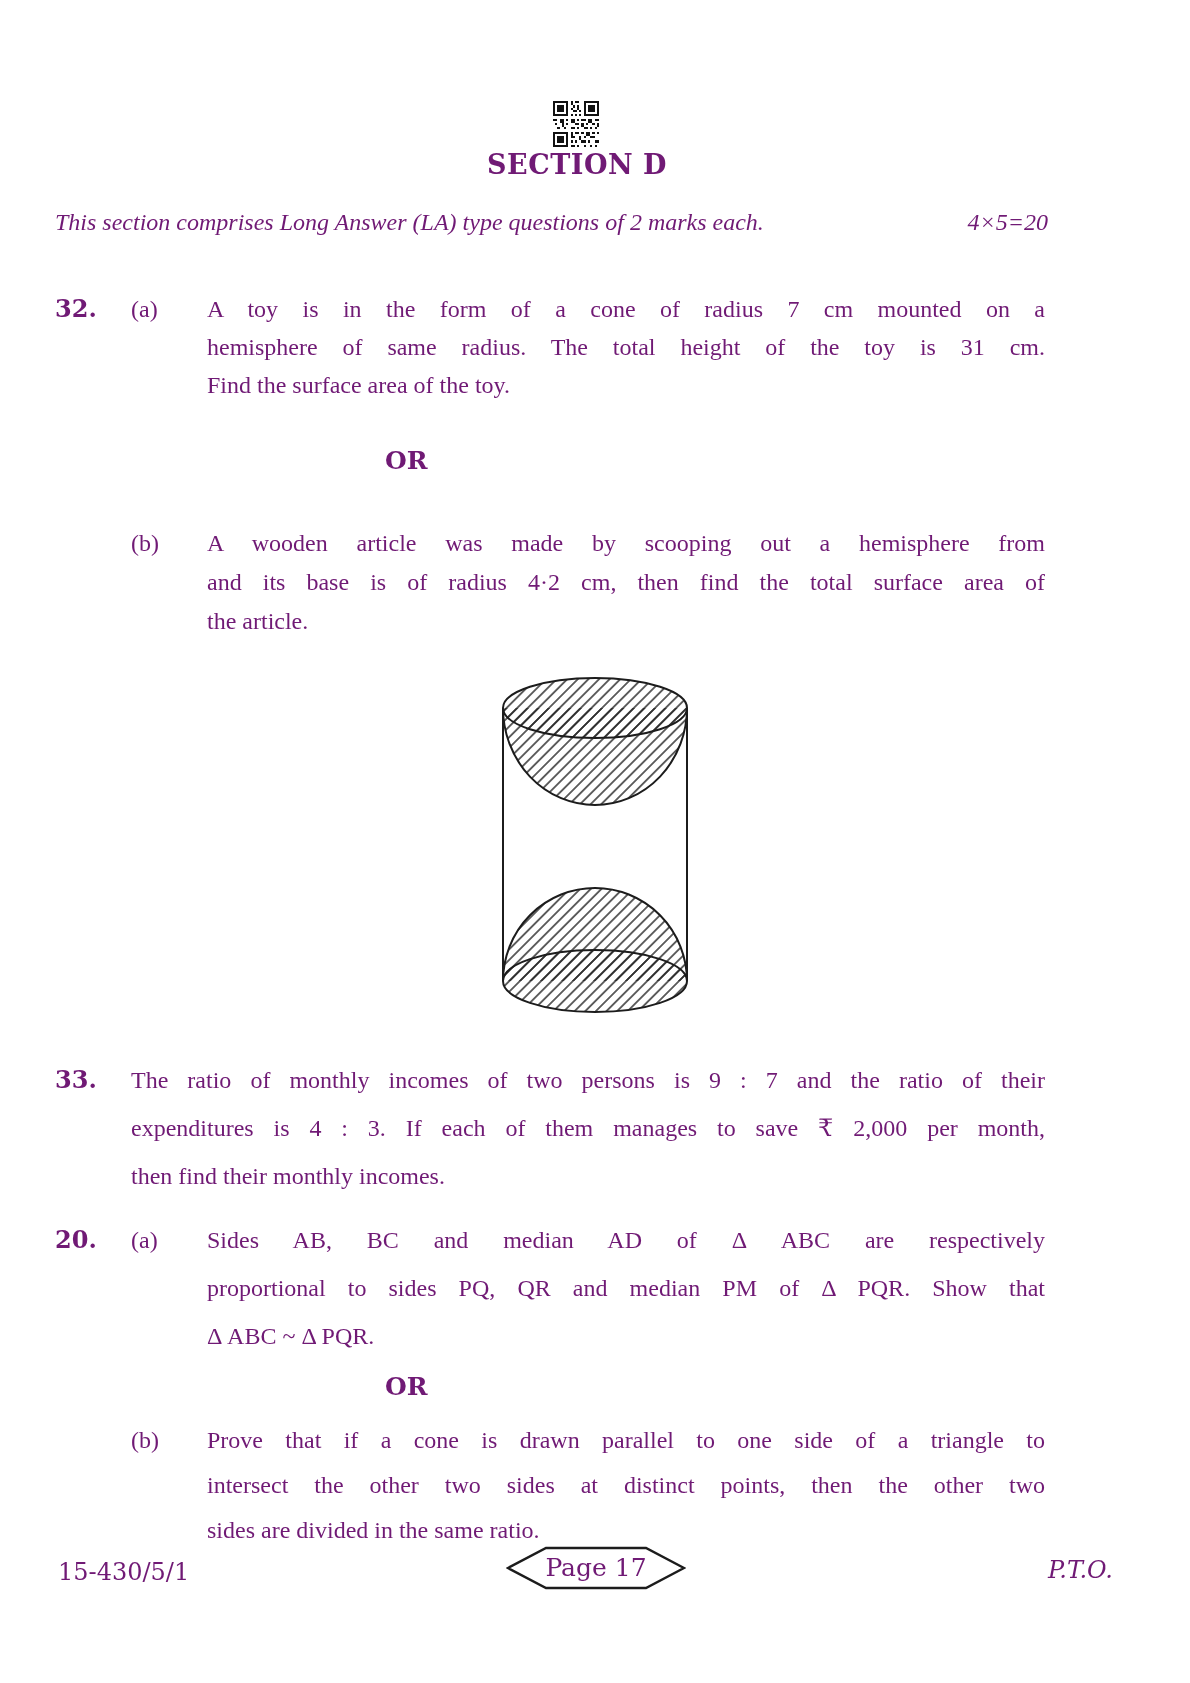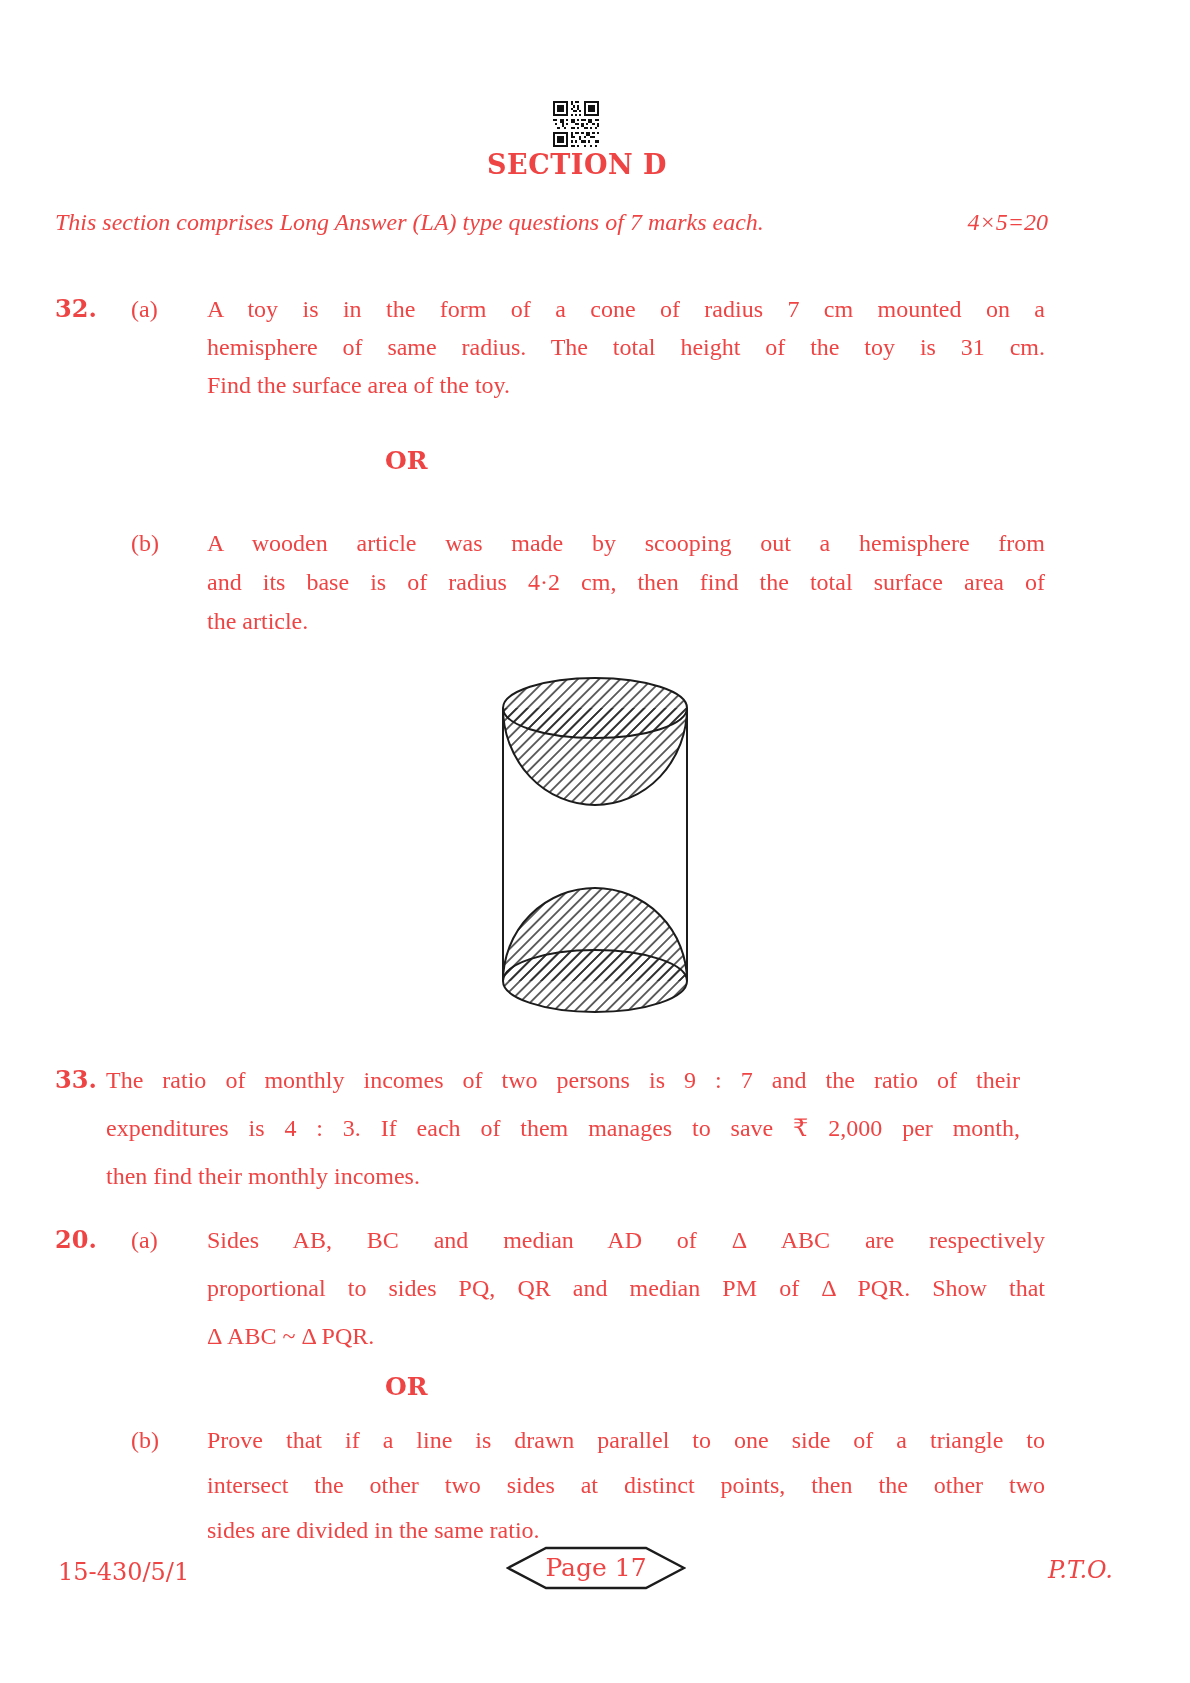--- a/index.html
+++ b/index.html
@@ -1,18 +1,18 @@
 <!DOCTYPE html>
 <html><head>
 <meta charset="utf-8">
 <style>
   html,body{margin:0;padding:0;background:#e8e8e8;}
   .page{
     position:relative;width:1190px;height:1683px;margin:0 auto;background:#ffffff;
-    color:#ef4444;font-family:"Liberation Serif","DejaVu Serif",serif;overflow:hidden;
+    color:#701a75;font-family:"Liberation Serif","DejaVu Serif",serif;overflow:hidden;
   }
   .abs{position:absolute;}
   
   .section-title{
     left:0;top:149px;width:1154px;text-align:center;
     font-family:"DejaVu Serif","Liberation Serif",serif;
     font-weight:bold;font-size:27px;letter-spacing:0.5px;
   }
   .instruction-row{
     left:55px;top:209px;width:993px;display:flex;justify-content:space-between;
@@ -20,21 +20,21 @@
   }
   
   .qrow{left:55px;width:993px;}
   .lh38{line-height:38px;} .lh39{line-height:39px;} .lh48{line-height:48px;} .lh45{line-height:45px;}
   .qnum{
     position:absolute;left:0;top:0;
     font-family:"DejaVu Serif","Liberation Serif",serif;font-weight:bold;font-size:24px;
   }
   .plabel{position:absolute;left:76px;top:0;font-size:24px;}
   .ptext{margin-left:152px;width:838px;font-size:24px;}
-  .ptext-wide{margin-left:51px;width:914px;font-size:24px;}
+  .ptext-wide{margin-left:76px;width:914px;font-size:24px;}
   .ln{display:block;text-align:justify;text-align-last:justify;}
   .ln.last{text-align-last:left;}
   .or-sep{
     left:385px;font-family:"DejaVu Serif","Liberation Serif",serif;
     font-weight:bold;font-size:25px;
   }
   
   .footer-code{left:58px;top:1558px;font-family:"DejaVu Serif",serif;font-size:24px;}
   .footer-pto{left:1048px;top:1556px;font-family:"DejaVu Serif",serif;font-style:italic;font-size:24px;}
   .page-badge{left:506px;top:1545px;width:180px;height:48px;}
@@ -66,21 +66,21 @@
           <rect x="16" y="2" width="3" height="3"></rect>
           <rect x="2" y="16" width="3" height="3"></rect>
         <path d="M8,0h1v2h-1z M10,0h2v1h-2z M9,2h1v1h-1z M11,2h1v2h-1z M8,3h1v1h-1z M9,4h2v1h-2z M12,4h1v1h-1z M8,6h1v1h-1z M10,6h1v1h-1z M12,6h1v1h-1z M0,8h2v1h-2z M3,8h2v2h-2z M6,8h1v1h-1z M8,8h2v2h-2z M11,8h1v1h-1z M13,8h2v1h-2z M16,8h2v2h-2z M19,8h2v1h-2z M1,10h1v1h-1z M4,10h1v2h-1z M6,10h1v1h-1z M10,10h2v1h-2z M13,10h1v2h-1z M15,10h1v1h-1z M18,10h1v1h-1z M20,10h1v2h-1z M2,12h1v1h-1z M5,12h1v1h-1z M8,12h2v1h-2z M11,12h1v1h-1z M14,12h2v1h-2z M17,12h1v1h-1z M19,12h1v1h-1z M8,14h1v2h-1z M10,14h2v1h-2z M13,14h1v1h-1z M15,14h2v2h-2z M18,14h1v1h-1z M20,14h1v1h-1z M8,16h2v1h-2z M12,16h1v2h-1z M14,16h1v1h-1z M17,16h2v1h-2z M8,18h1v1h-1z M10,18h1v1h-1z M13,18h2v1h-2z M16,18h1v1h-1z M19,18h2v1h-2z M8,20h2v1h-2z M11,20h1v1h-1z M14,20h1v1h-1z M17,20h1v1h-1z M19,20h1v1h-1z"></path>
       </g>
     </svg>
   </div>
 
   <div class="abs section-title">SECTION D</div>
 
   <div class="abs instruction-row">
-    <span>This section comprises Long Answer (LA) type questions of 7 marks each.</span>
+    <span>This section comprises Long Answer (LA) type questions of 2 marks each.</span>
     <span>4×5=20</span>
   </div>
 
   <div class="abs qrow lh38" style="top:270px;margin-top:20px;">
     <span class="qnum">32.</span>
     <span class="plabel">(a)</span>
     <div class="ptext">
       <span class="ln">A toy is in the form of a cone of radius 7 cm mounted on a</span>
       <span class="ln">hemisphere of same radius. The total height of the toy is 31 cm.</span>
       <span class="ln last">Find the surface area of the toy.</span>
@@ -136,21 +136,21 @@
       <span class="ln">proportional to sides PQ, QR and median PM of Δ PQR. Show that</span>
       <span class="ln last">Δ ABC ~ Δ PQR.</span>
     </div>
   </div>
 
   <div class="abs or-sep" style="top:1372px;">OR</div>
 
   <div class="abs qrow lh45" style="top:1418px;">
     <span class="plabel">(b)</span>
     <div class="ptext">
-      <span class="ln">Prove that if a line is drawn parallel to one side of a triangle to</span>
+      <span class="ln">Prove that if a cone is drawn parallel to one side of a triangle to</span>
       <span class="ln">intersect the other two sides at distinct points, then the other two</span>
       <span class="ln last">sides are divided in the same ratio.</span>
     </div>
   </div>
 
   <div class="abs footer-code">15-430/5/1</div>
 
   <div class="abs page-badge">
     <svg width="180" height="48" viewBox="0 0 180 48" aria-hidden="true">
       <polygon points="2,23 40,3 140,3 178,23 140,43 40,43" fill="#ffffff" stroke="#1c1c1c" stroke-width="2.5"></polygon>

